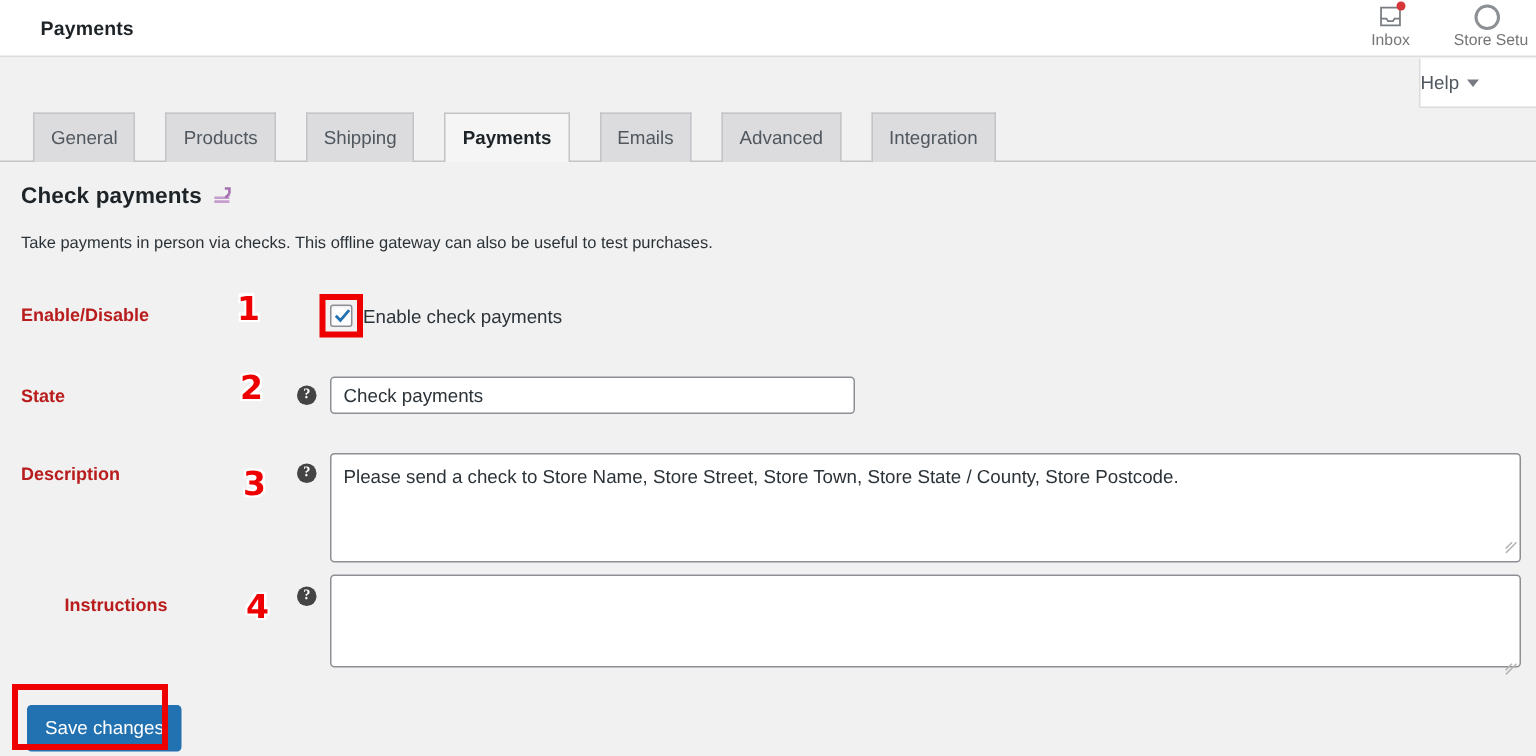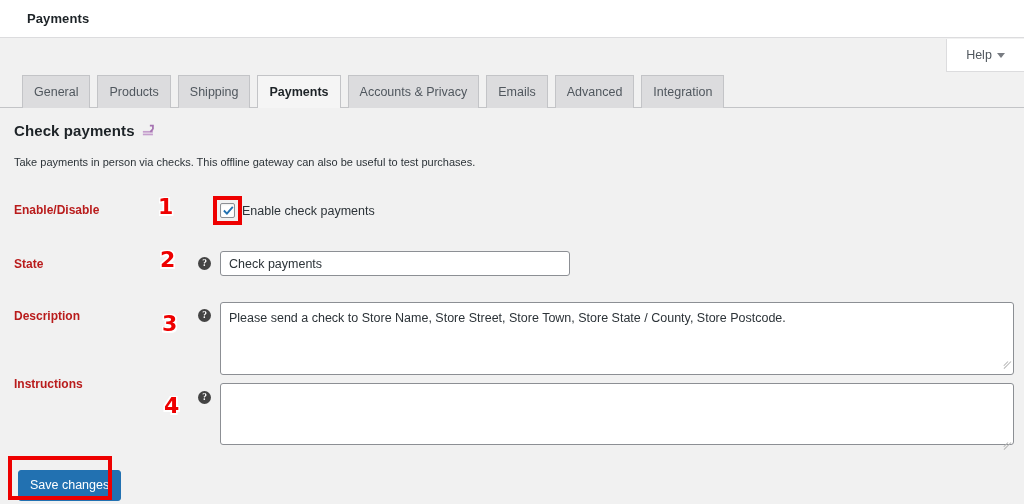--- a/index.html
+++ b/index.html
@@ -49,21 +49,21 @@
   }
   .hdr-item.setup { width: 66px; overflow: hidden; }
   .hdr-item.setup .hdr-label { margin-left: 6px; }
 
   
   .help-box {
     position: absolute; right: 0; top: 39px;
     width: 78px; height: 33px;
     background: #ffffff;
     border: 1px solid #dcdcde; border-top: none; border-right: none;
-    display: flex; align-items: center; justify-content: center;
+    display: flex; align-items: center; 
     gap: 5px; cursor: pointer;
   }
   .help-box .help-text { font-size: 12.5px; color: #50575e; }
   .caret-down {
     width: 0; height: 0;
     border-left: 4px solid transparent; border-right: 4px solid transparent;
     border-top: 5px solid #787c82;
   }
 
   
@@ -73,21 +73,21 @@
     border-bottom: 1px solid #c3c4c7;
     padding-left: 22px;
     display: flex; align-items: flex-end;
   }
   .tab {
     height: 28px; padding: 16px 11px;
     display: flex; align-items: center;
     font-size: 12.5px; color: #50575e;
     background: #dcdcde;
     border: 1px solid #c3c4c7; border-bottom: none;
-    margin-right: 7px;
+    margin-right: 20px;
     cursor: pointer; white-space: nowrap;
     position: relative; top: 1px;
   }
   .tab.active {
     background: #f5f5f5; color: #1d2327; font-weight: 700;
     border-color: #c3c4c7;
     height: 29px;
   }
 
   
@@ -186,42 +186,58 @@
     padding: 5px 11px; cursor: pointer;
     line-height: 1.5;
   }
 </style>
 </head>
 <body>
 
 <div class="admin-header">
   <div class="page-title-top">Payments</div>
 
+  <div class="header-actions">
+
+    <div class="hdr-item">
+      <span class="inbox-ico">
+        <svg width="18" height="18" viewBox="0 0 20 20">
+          <path d="M3 3.5h14v13H3z" fill="none" stroke="#787c82" stroke-width="1.3"></path>
+          <path d="M3 11.5h4l1.2 2h3.6l1.2-2h4" fill="none" stroke="#787c82" stroke-width="1.3"></path>
+        </svg>
+        <span class="inbox-dot"></span>
+      </span>
+      <span class="hdr-label">Inbox</span>
+    </div>
+
+    <div class="hdr-item setup">
+      <span class="ring-ico"></span>
+      <span class="hdr-label">Store Setu</span>
+    </div>
+
+  </div>
 </div>
 
 <div class="help-box">
   <span class="help-text">Help</span>
   <span class="caret-down"></span>
 </div>
 
 <nav class="tab-nav">
   <div class="tab">
       <span>General</span>
     </div>
   <div class="tab">
       <span>Products</span>
     </div>
   <div class="tab">
       <span>Shipping</span>
     </div>
   <div class="tab active">
       <span>Payments</span>
-    </div>
-  <div class="tab">
-      <span>Accounts &amp; Privacy</span>
     </div>
   <div class="tab">
       <span>Emails</span>
     </div>
   <div class="tab">
       <span>Advanced</span>
     </div>
   <div class="tab">
       <span>Integration</span>
     </div>
@@ -271,21 +287,21 @@
     <div class="step-num" style="left:162px; top:205px;">3</div>
     <div class="help-tip" style="left:198px; top:201px;">?</div>
     <textarea class="txt-input" style="left: 220px; top: 194px; width: 794px; height: 73px;">Please send a check to Store Name, Store Street, Store Town, Store State / County, Store Postcode.</textarea>
     <span class="resize-grip" style="left:1000px; top:243px;">
       <i style="top:10px; width:10px;"></i>
       <i style="top:10px; width:6px; right:4px;"></i>
     </span>
   </div>
 
   <div class="form-row">
-    <div class="row-label" style="top:269px;">Instructions</div>
+    <div class="row-label" style="top:288px;margin-left:29px;">Instructions</div>
     <div class="step-num" style="left:164px; top:287px;">4</div>
     <div class="help-tip" style="left:198px; top:283px;">?</div>
     <textarea class="txt-input" style="left: 220px; top: 275px; width: 794px; height: 62px;"></textarea>
     <span class="resize-grip" style="left:1000px; top:324px;">
       <i style="top:10px; width:10px;"></i>
       <i style="top:10px; width:6px; right:4px;"></i>
     </span>
   </div>
 
   <button class="save-btn" style="left:18px; top:362px;">Save changes</button>

